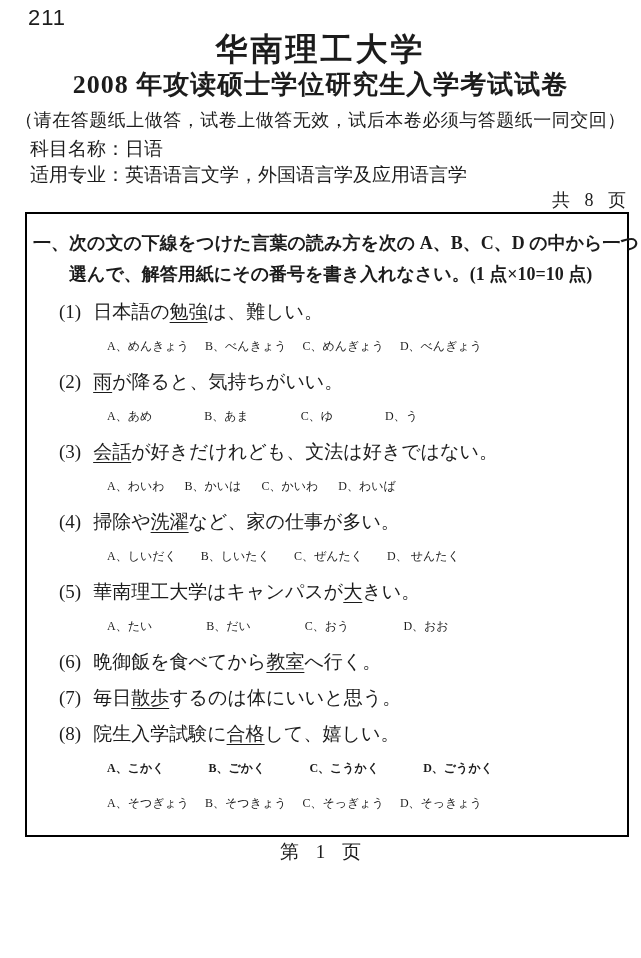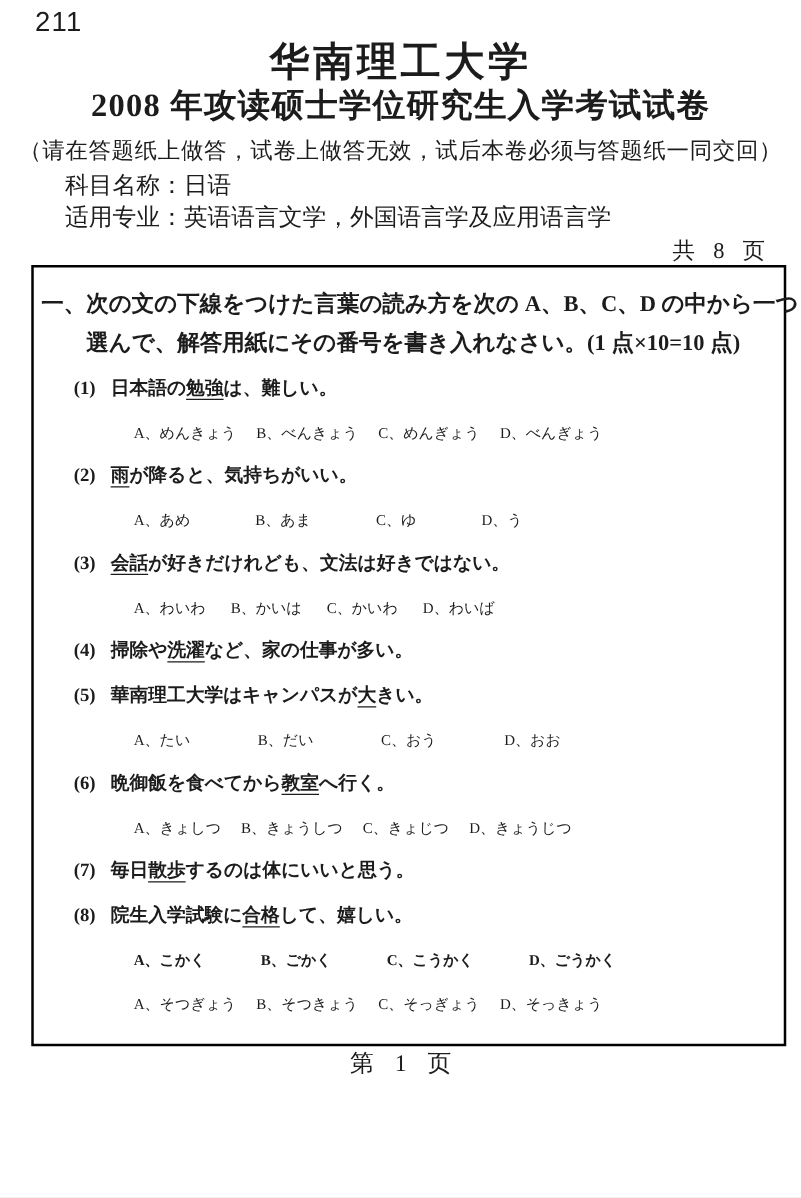--- a/index.html
+++ b/index.html
@@ -34,45 +34,45 @@
     font-size: 26px;
     line-height: 38px;
     font-weight: bold;
     letter-spacing: 1px;
   }
   .hdr-note {
     font-size: 18px;
     line-height: 32px;
     letter-spacing: 0.5px;
   }
-  .meta { padding-left: 30px; font-size: 19px; line-height: 26px; margin-left: 22px; }
+  .meta { padding-left: 30px; font-size: 19px; line-height: 26px; }
   .meta-row { white-space: nowrap; }
   .pages-total {
     text-align: right;
-    padding-right: 29px;
+    padding-right: 15px;
     font-size: 18px;
     line-height: 24px;
     word-spacing: 10px;
   }
   .exam-box {
     border: 2px solid #000;
     margin: 0 12px 0 25px;
     padding: 14px 4px 10px 6px;
   }
   .section-heading {
     display: flex;
     font-weight: bold;
     font-size: 18px;
     line-height: 31px;
     margin-bottom: 8px;
   }
   .section-marker { flex: none; white-space: nowrap; }
   .heading-line { white-space: nowrap; }
   .question { padding-left: 26px; margin-bottom: 9px; }
-  .stem { font-size: 15px; line-height: 27px; white-space: nowrap; font-weight: bold; }
+  .stem { font-size: 19px; line-height: 27px; white-space: nowrap; }
   .qnum { margin-right: 12px; }
   .u {
     text-decoration: underline;
     text-underline-offset: 4px;
     text-decoration-thickness: 1px;
   }
   .options {
     display: flex;
     margin-top: 8px;
     padding-left: 48px;
@@ -153,40 +153,40 @@
       <div class="options">
         <span>A、わいわ</span>
         <span>B、かいは</span>
         <span>C、かいわ</span>
         <span>D、わいば</span>
       </div>
     </div>
 
     <div class="question q4">
       <div class="stem"><span class="qnum">(4)</span><span>掃除や</span><span class="u">洗濯</span><span>など、家の仕事が多い。</span></div>
+      <div class="options">
+        <span>A、しいだく</span>
+        <span>B、しいたく</span>
+        <span>C、ぜんたく</span>
+        <span>D、 せんたく</span>
+      </div>
     </div>
 
     <div class="question q5">
       <div class="stem"><span class="qnum">(5)</span><span>華南理工大学はキャンパスが</span><span class="u">大</span><span>きい。</span></div>
       <div class="options">
         <span>A、たい</span>
         <span>B、だい</span>
         <span>C、おう</span>
         <span>D、おお</span>
       </div>
     </div>
 
     <div class="question q6">
       <div class="stem"><span class="qnum">(6)</span><span>晩御飯を食べてから</span><span class="u">教室</span><span>へ行く。</span></div>
-      <div class="options">
-        <span>A、きょしつ</span>
-        <span>B、きょうしつ</span>
-        <span>C、きょじつ</span>
-        <span>D、きょうじつ</span>
-      </div>
     </div>
 
     <div class="question q7">
       <div class="stem"><span class="qnum">(7)</span><span>毎日</span><span class="u">散歩</span><span>するのは体にいいと思う。</span></div>
     </div>
 
     <div class="question q8">
       <div class="stem"><span class="qnum">(8)</span><span>院生入学試験に</span><span class="u">合格</span><span>して、嬉しい。</span></div>
       <div class="options">
         <span>A、こかく</span>

